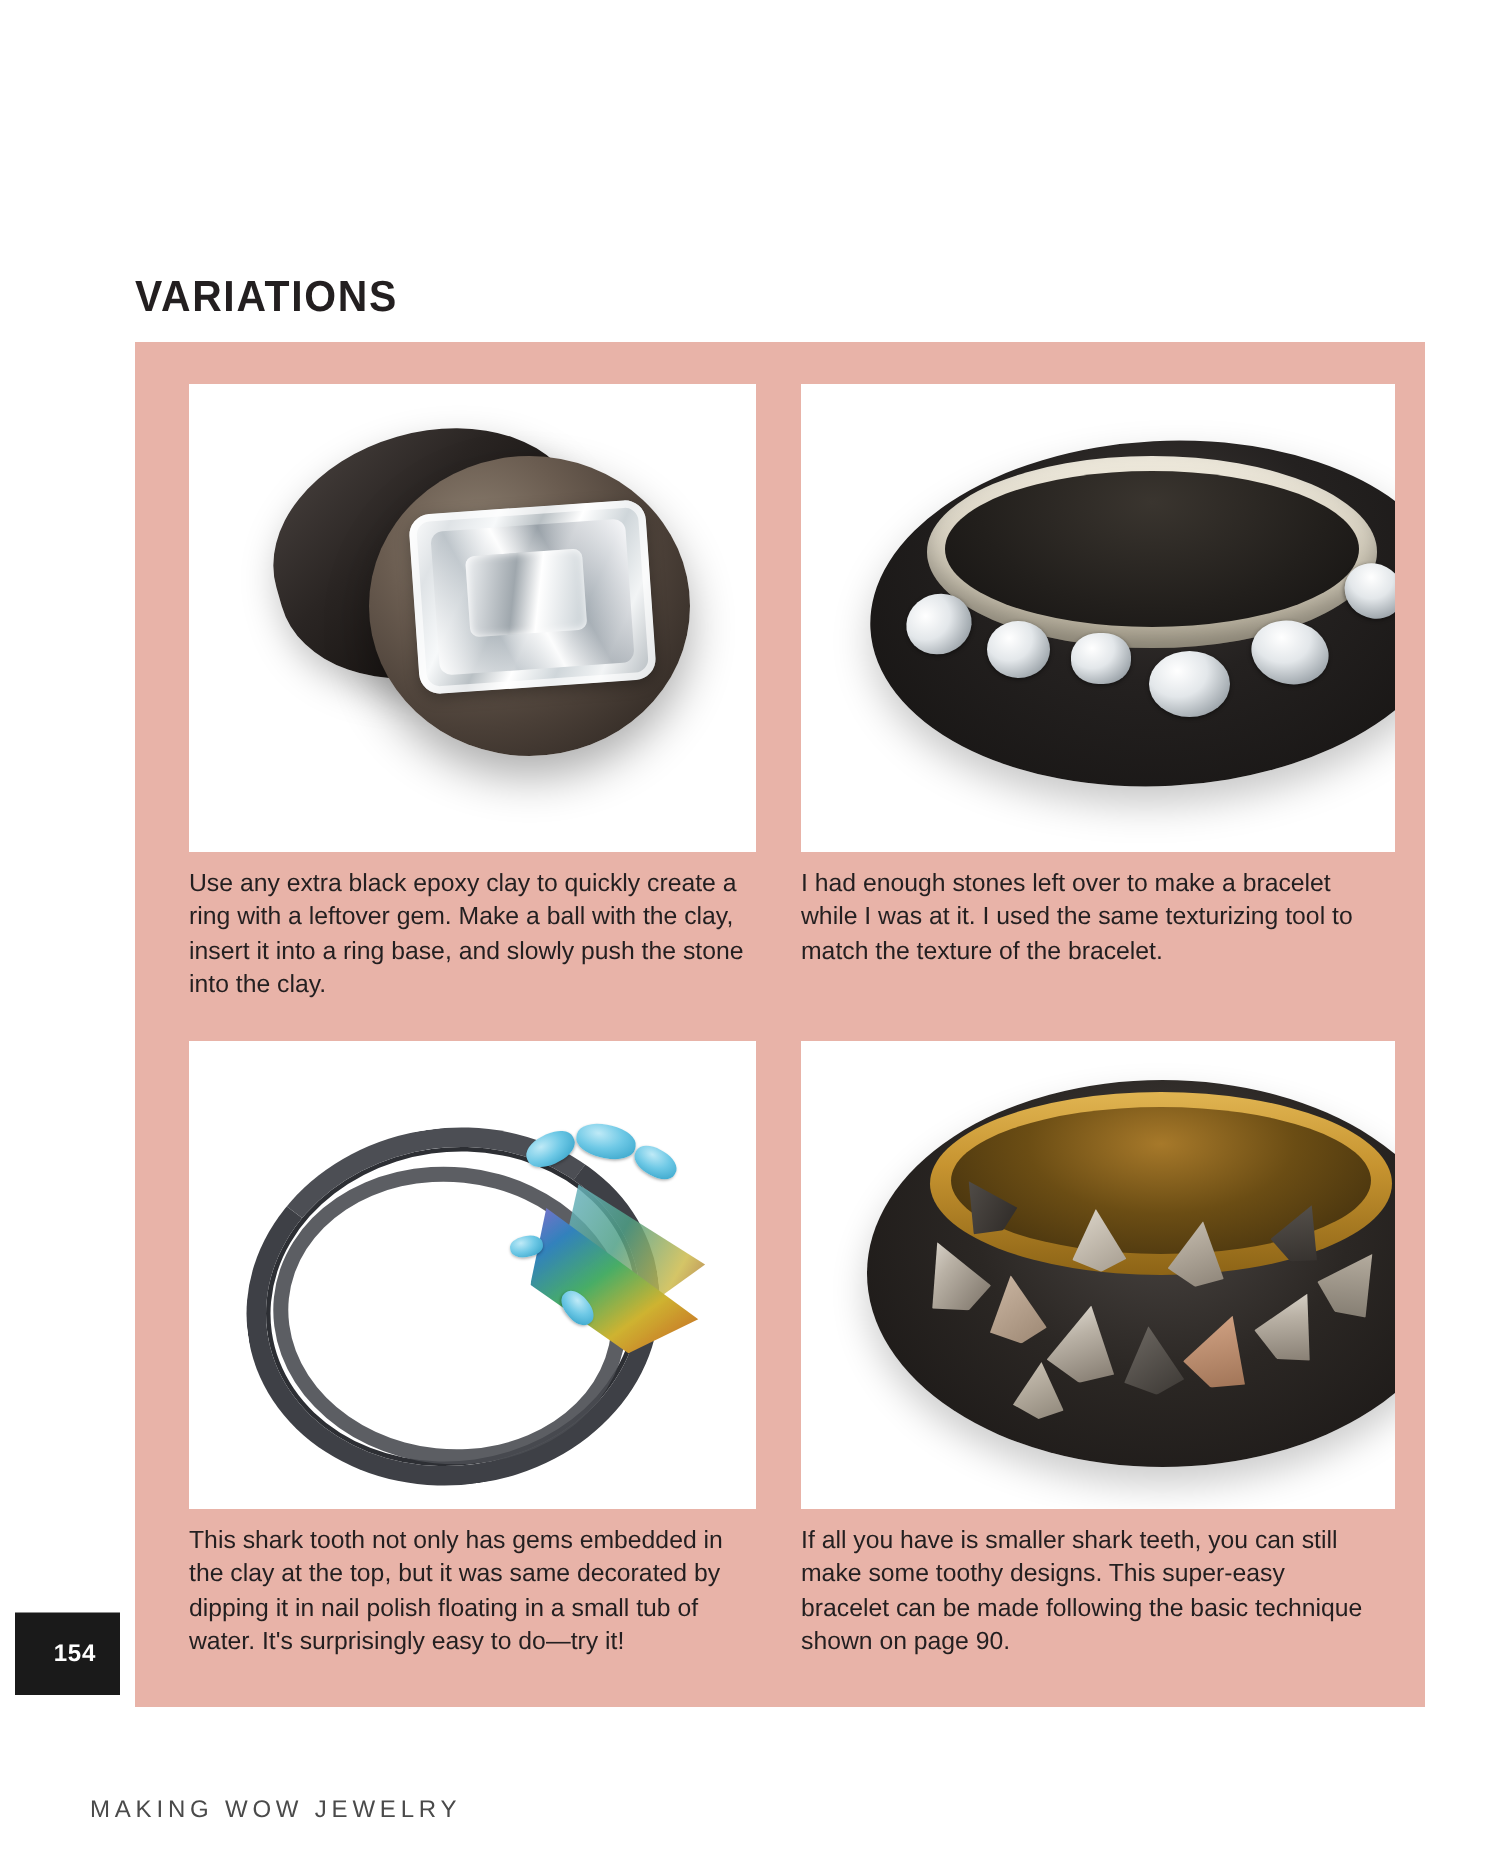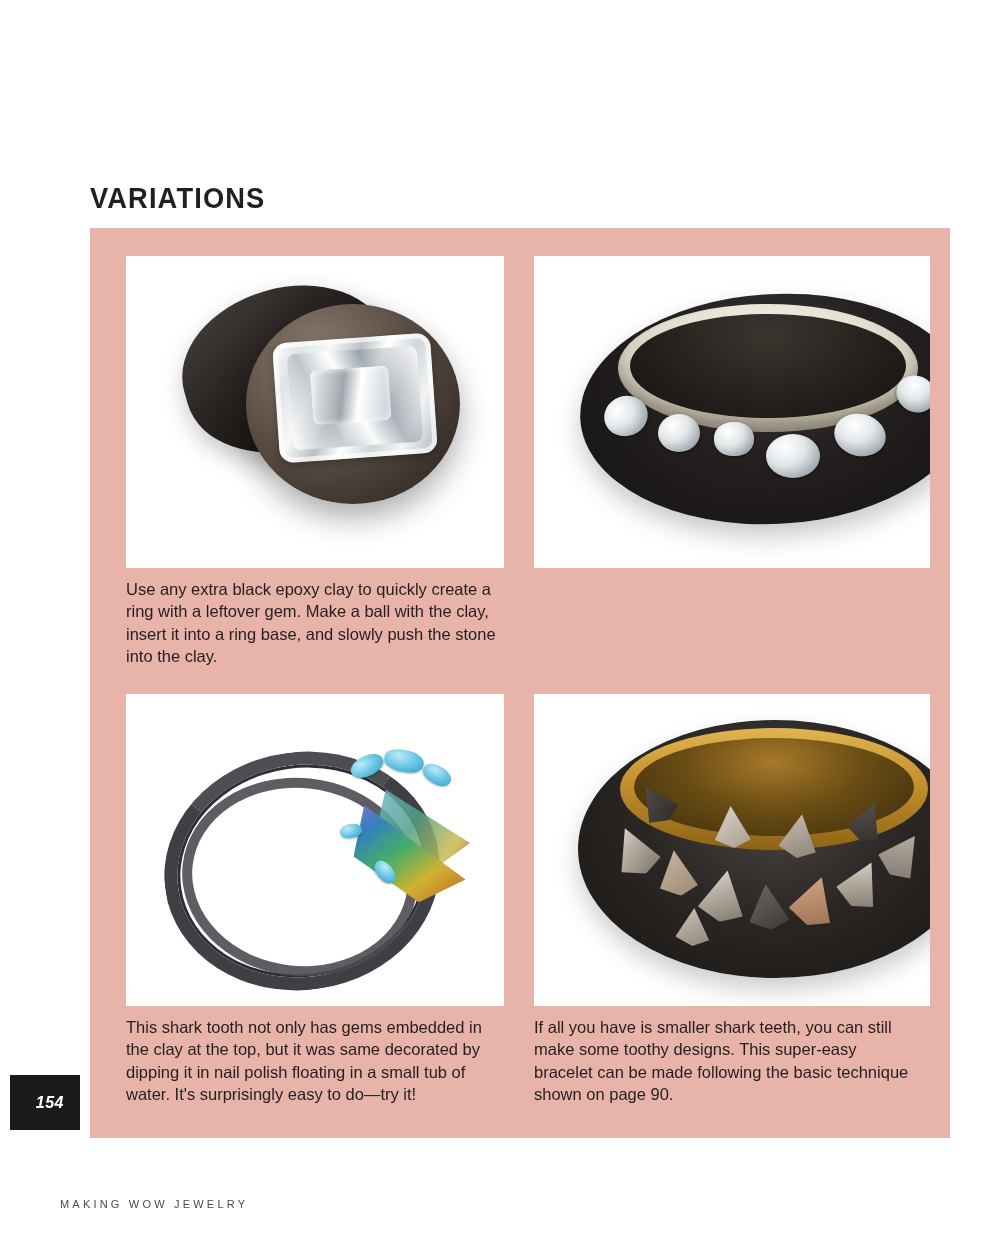--- a/index.html
+++ b/index.html
@@ -92,28 +92,27 @@
     background: #1a1a1a;
     color: #ffffff;
     display: flex;
     align-items: center;
     justify-content: flex-end;
     box-sizing: border-box;
     padding-right: 16px;
     font-size: 16px;
     font-weight: bold;
     letter-spacing: 0.5px;
-    font-style: italic;
   }
 
   .footer {
     position: absolute;
     left: 60px;
     top: 1198px;
-    font-size: 11px;
+    font-size: 16px;
     letter-spacing: 3.2px;
     color: #4a4a4a;
     font-family: "Liberation Sans", sans-serif;
   }
 
   
   .art { position: absolute; inset: 0; }
 
   
   .ring-band {
@@ -343,20 +342,21 @@
             <div class="bangle2-inner"></div>
             <div class="bangle2-inner-shadow"></div>
             <div class="stone s1"></div>
             <div class="stone s2"></div>
             <div class="stone s3"></div>
             <div class="stone s4"></div>
             <div class="stone s5"></div>
             <div class="stone s6"></div>
           </div>
         </div>
+        <div class="caption">I had enough stones left over to make a bracelet while I was at it. I used the same texturizing tool to match the texture of the bracelet.</div>
       </div>
 
       <div class="cell left">
         <div class="photo">
           <div class="art">
             <div class="chain"></div>
             <div class="chain2"></div>
             <div class="tooth2"></div>
             <div class="tooth"></div>
             <div class="blue-bead b1"></div>

